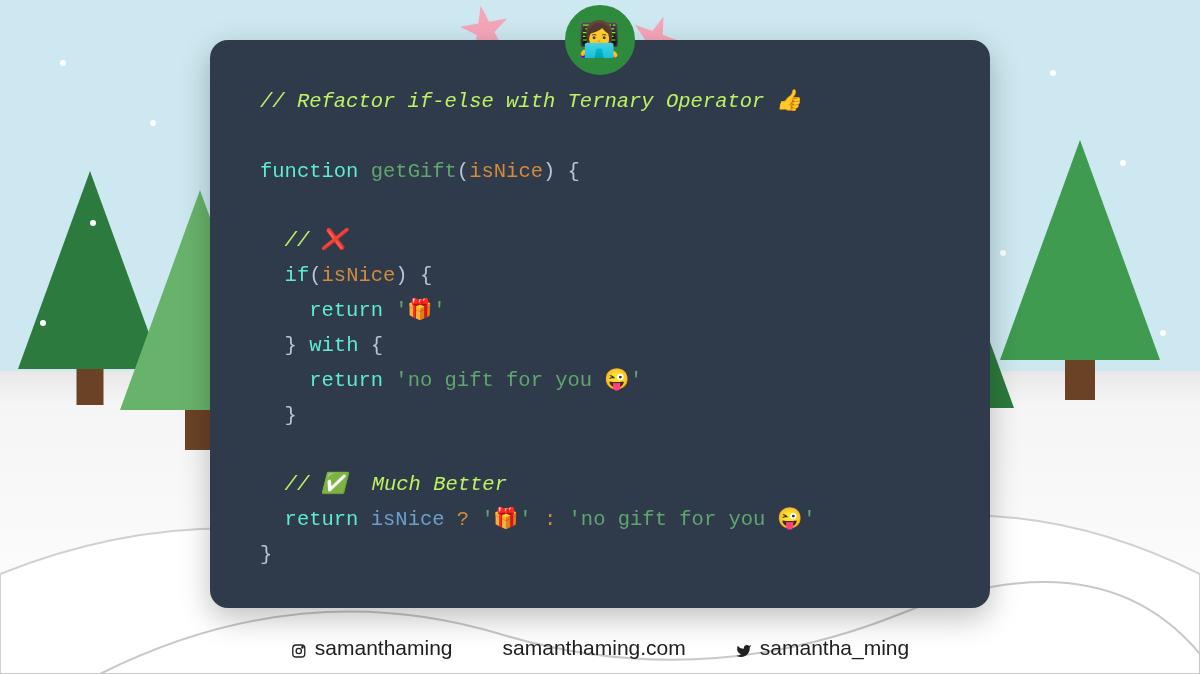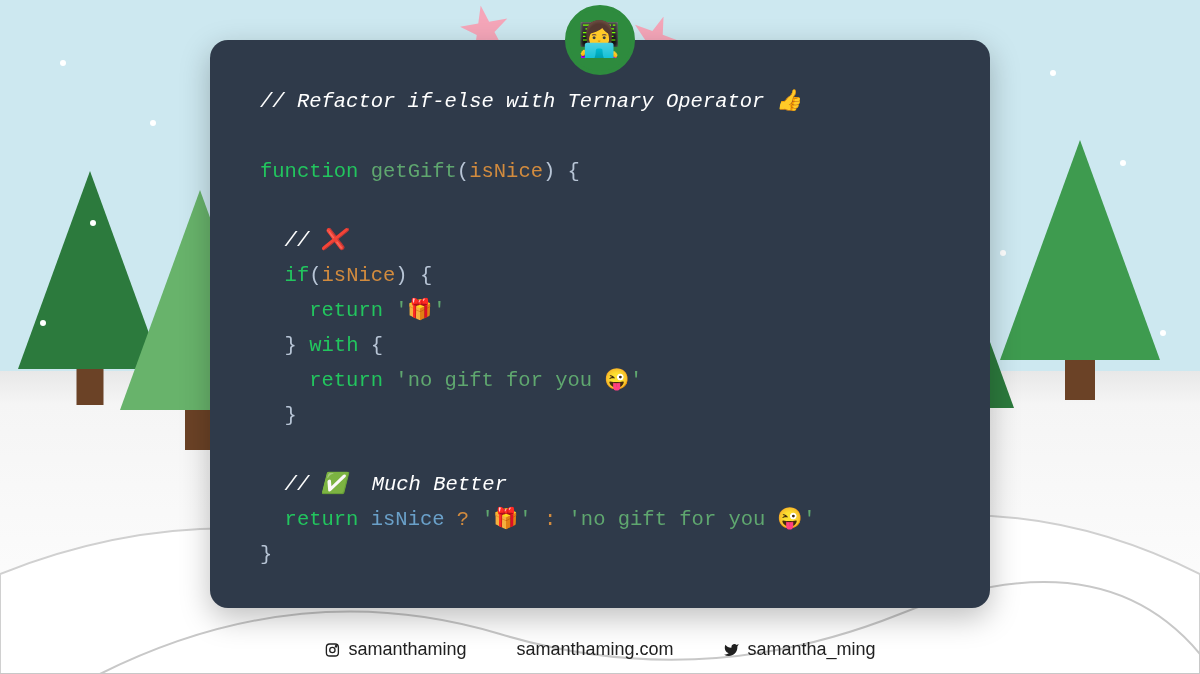--- a/index.html
+++ b/index.html
@@ -82,39 +82,39 @@
     font-size: 34px;
     z-index: 3;
   }
 
   .code {
     font-size: 20.5px;
     line-height: 1.7;
     white-space: pre;
     color: #b8c5d6;
   }
-  .cmt { color: #ffffff; font-style: italic; margin-top: 27px; }
-  .kw  { color: #22c55e; }
+  .cmt { color: #bef264; font-style: italic; margin-top: 27px; }
+  .kw  { color: #5eead4; }
   .fn  { color: #5fa76f; }
   .pa  { color: #d28b3e; }
   .pu  { color: #b8c5d6; }
   .str { color: #5fa76f; }
   .var { color: #6aa0c9; }
   .op  { color: #d28b3e; }
 
   
   .footer {
     position: absolute;
     left: 50%; bottom: 14px;
     transform: translateX(-50%);
     display: flex;
     gap: 50px;
     align-items: center;
     font-family: -apple-system, sans-serif;
-    font-size: 18px;
+    font-size: 21px;
     color: #202020;
     z-index: 3;
   }
   .footer .item { display: flex; align-items: center; gap: 8px; }
   .ico { width: 16px; height: 16px; display: inline-block; }
   .ico svg { width: 100%; height: 100%; }
 </style>
 </head>
 <body>
 

